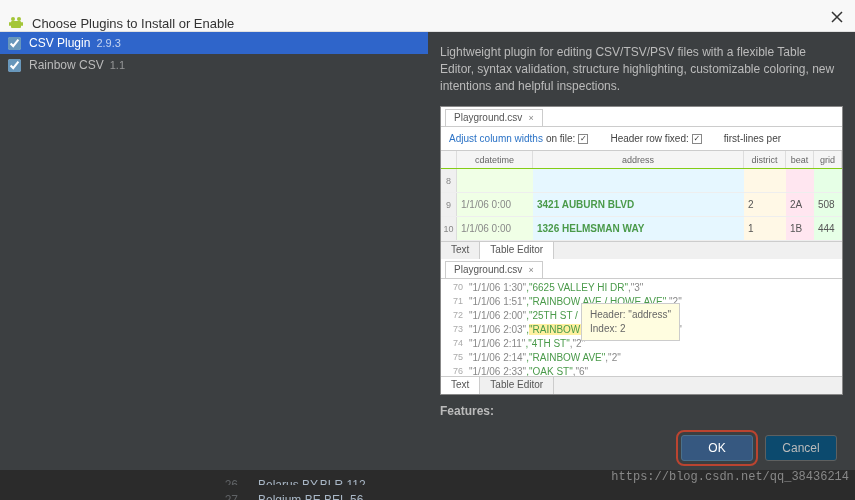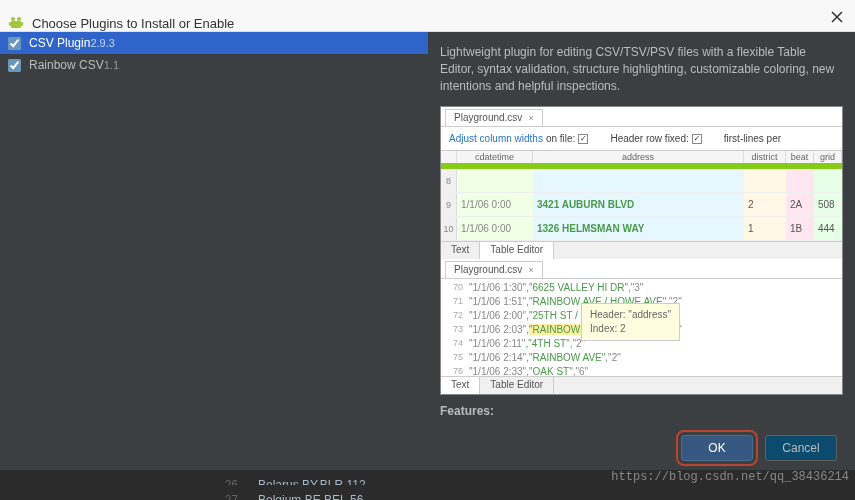--- a/index.html
+++ b/index.html
@@ -7,33 +7,33 @@
 .dialog{width:855px;height:470px;background:#fff;display:flex;flex-direction:column}
 .titlebar{height:32px;background:#f8f8f8;display:flex;align-items:flex-end;padding:0 4px 0 8px;border-bottom:1px solid #e0e0e0}
 .titlebar .android-icon{width:16px;height:16px;margin-right:8px}
 .titlebar .title{font-size:13px;color:#333;flex:1}
 .titlebar .close{width:28px;height:28px;display:flex;align-items:center;justify-content:center;cursor:pointer}
 .content{flex:1;display:flex;background:#3c3f41}
 .left-panel{width:428px;background:#3c3f41}
 .plugin-item{display:flex;align-items:center;height:22px;padding:0 8px;color:#bbb;font-size:12px}
 .plugin-item.selected{background:#2f65ca;color:#fff}
 .plugin-item input[type=checkbox]{margin-right:8px;width:13px;height:13px;accent-color:#6897bb}
-.plugin-item .pname{}
+.plugin-item .pname{margin-right:6px}
 .plugin-item .pver{opacity:.7;font-size:11px}
 .right-panel{flex:1;background:#3c3f41;padding:12px 12px 0 12px;display:flex;flex-direction:column;color:#bbb;font-size:12px;line-height:1.4}
 .desc{margin-bottom:12px}
 .preview{flex:1;background:#f0f0f0;border:1px solid #888;overflow:hidden;display:flex;flex-direction:column}
 .preview-top{background:#fff}
 .preview-tab{height:20px;border-bottom:1px solid #ccc;display:flex;align-items:center;padding-left:4px}
 .preview-tab .ptab{background:#fff;border:1px solid #ccc;border-bottom:none;padding:1px 8px;font-size:10px;color:#555;display:flex;align-items:center;position:relative;top:1px}
 .preview-tab .ptab .tabclose{margin-left:6px;font-size:9px;color:#888}
 .preview-toolbar{height:24px;background:#fff;border-bottom:1px solid #ccc;display:flex;align-items:center;padding:0 8px;font-size:10px;gap:22px}
 .preview-toolbar .lnk{color:#2a72c6}
 .preview-toolbar .opt{color:#444;display:flex;align-items:center;gap:3px}
-.preview-header{height:18px;background:#f5f5f5;border-bottom:6px solid #84cc16;display:flex;font-size:9px;color:#666}
+.preview-header{height:18px;background:#f5f5f5;border-bottom:1px solid #84cc16;display:flex;font-size:9px;color:#666}
 .preview-header .hcell{border-right:1px solid #ddd;display:flex;align-items:center;justify-content:center;padding:0 4px}
 .hc-gutter{width:16px}.hc-datetime{width:76px}.hc-address{flex:1}.hc-district{width:42px}.hc-beat{width:28px}.hc-grid{width:28px}
 .preview-rows{background:#fff}
 .preview-row{display:flex;height:24px;font-size:10px;font-family:"Courier New",monospace;border-bottom:1px solid #eee}
 .preview-row .rn{width:16px;background:#f0f0f0;border-right:1px solid #ddd;display:flex;align-items:center;justify-content:center;color:#888;font-size:9px;font-family:Arial}
 .preview-row .c-dt{width:76px;background:#f0ffe6;color:#888;display:flex;align-items:center;padding:0 4px}
 .preview-row .c-addr{flex:1;background:#e6f7ff;color:#4a9a4a;display:flex;align-items:center;padding:0 4px;font-weight:bold}
 .preview-row .c-dist{width:42px;background:#fff8e6;display:flex;align-items:center;padding:0 4px;color:#555}
 .preview-row .c-beat{width:28px;background:#ffe6f0;display:flex;align-items:center;padding:0 4px;color:#555}
 .preview-row .c-grid{width:28px;background:#e6ffe6;display:flex;align-items:center;padding:0 4px;color:#555}

